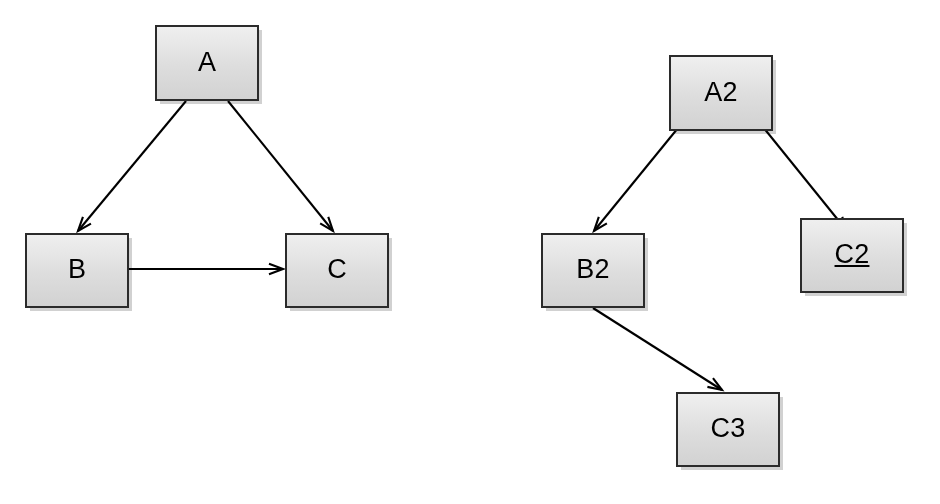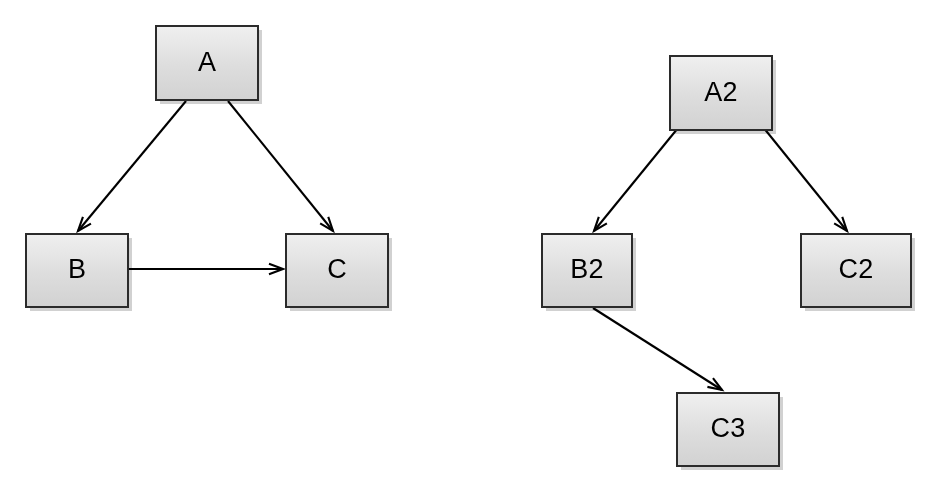--- a/index.html
+++ b/index.html
@@ -86,24 +86,24 @@
       </div>
       <div class="node" style="left: 25px; top: 233px; width: 104px; height: 75px;">
         <span class="node-label">B</span>
       </div>
       <div class="node" style="left: 285px; top: 233px; width: 104px; height: 75px;">
         <span class="node-label">C</span>
       </div>
       <div class="node" style="left: 669px; top: 25px; width: 104px; height: 76px; margin-top: 30px;">
         <span class="node-label">A2</span>
       </div>
-      <div class="node" style="left: 541px; top: 233px; width: 92px; height: 75px;">
+      <div class="node" style="left: 541px; top: 233px; width: 104px; height: 75px;">
         <span class="node-label">B2</span>
       </div>
-      <div class="node" style="left: 800px; top: 233px; width: 112px; height: 75px;">
+      <div class="node" style="left: 800px; top: 218px; width: 104px; height: 75px; text-decoration: underline;">
         <span class="node-label">C2</span>
       </div>
       <div class="node" style="left: 676px; top: 392px; width: 104px; height: 75px; text-align: center;">
         <span class="node-label">C3</span>
       </div>
     </div>
 
 </div>
 
 </body></html>

